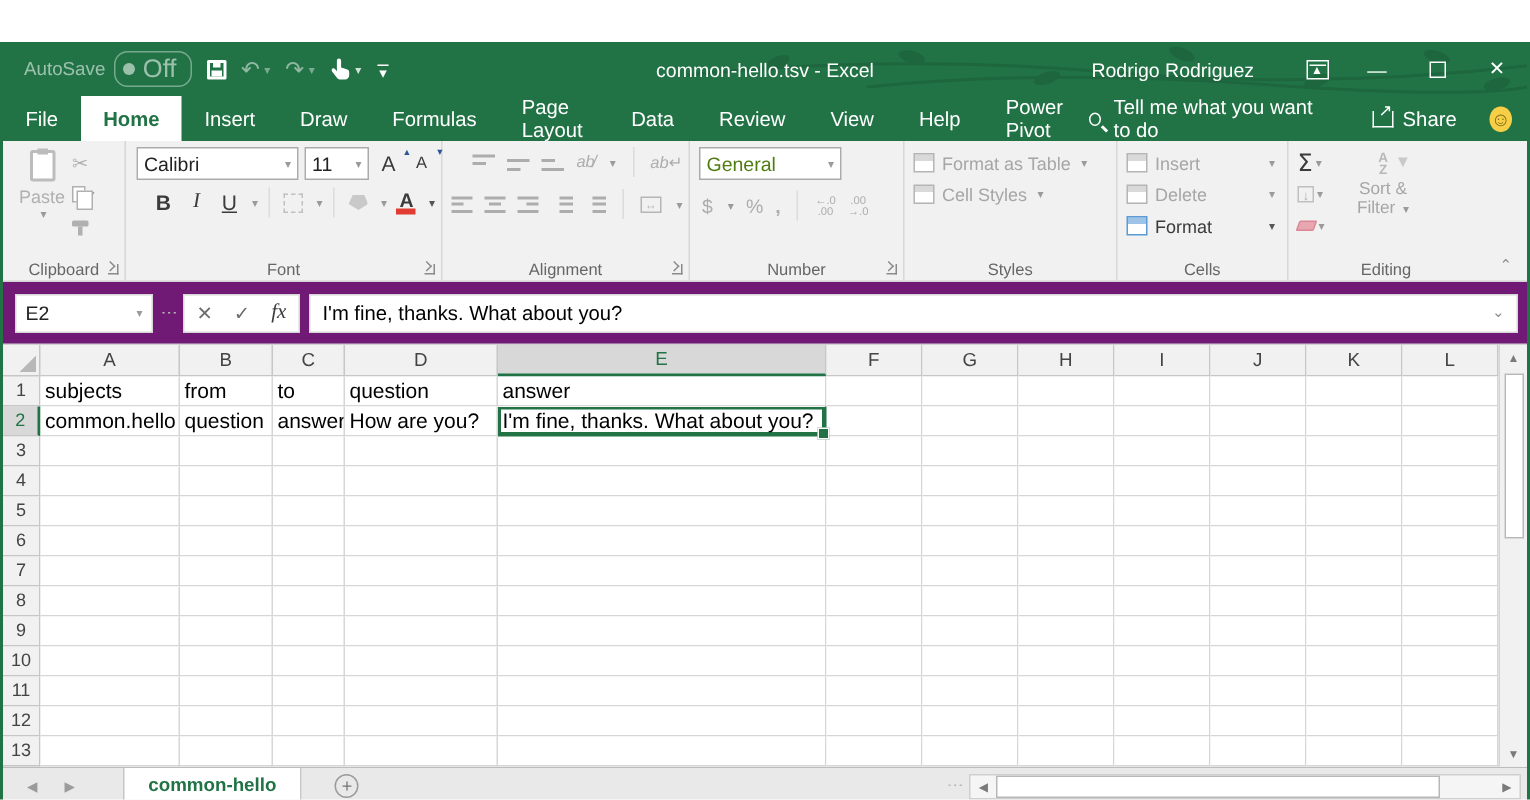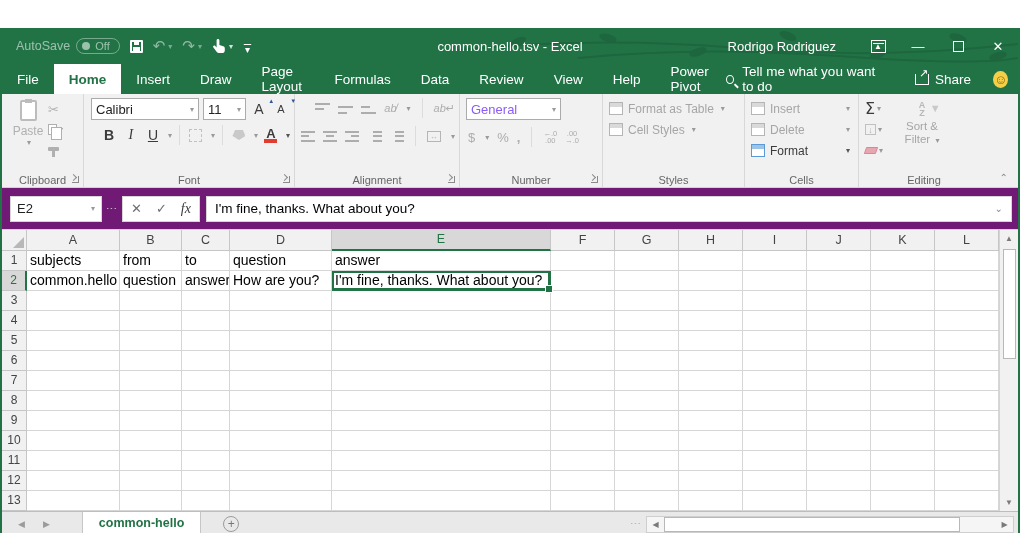--- a/index.html
+++ b/index.html
@@ -6,21 +6,21 @@
   html,body { width:1020px; height:533px; }
   body { font-family: "Liberation Sans", "DejaVu Sans", sans-serif; font-size:13px; overflow:hidden; }
   .window { position:relative; width:1020px; height:533px; background:#fff;
             border-left:2px solid #217346; border-right:2px solid #217346; overflow:hidden;margin-top:28px; }
 
   
   .titlebar { position:relative; height:36px; background:#217346; display:flex; align-items:center; color:#fff; }
   .tb-deco { position:absolute; right:0; top:0; height:36px; width:560px; pointer-events:none; opacity:.55; }
   .qat { display:flex; align-items:center; gap:10px; padding-left:14px; z-index:2; }
   .autosave { display:flex; align-items:center; gap:6px; opacity:.55; font-size:12.5px; }
-  .as-toggle { display:flex; align-items:center; gap:5px; border:1px solid rgba(255,255,255,.7); border-radius:9px; padding:1px 9px 1px 5px; font-size:11px; }
+  .as-toggle { display:flex; align-items:center; gap:5px; border:1px solid rgba(255,255,255,.7); border-radius:9px; padding:1px 9px 1px 5px; font-size:17px; }
   .as-dot { width:8px; height:8px; border-radius:50%; background:#fff; display:inline-block; }
   .qat-btn { display:flex; align-items:center; color:#fff; font-size:15px; }
   .qat-btn .dd { font-size:8px; margin-left:3px; opacity:.8; }
   .dim { opacity:.5; }
   .save-ic { width:13px; height:13px; border:2px solid #fff; border-radius:1px; position:relative; }
   .save-ic:before { content:''; position:absolute; top:-1px; left:2px; width:5px; height:4px; background:#fff; }
   .save-ic:after { content:''; position:absolute; bottom:0; left:1px; width:7px; height:4px; background:#fff; }
   .qat-more { font-size:10px; letter-spacing:0; line-height:8px; text-align:center; }
   .tb-title { position:absolute; left:0; right:0; text-align:center; font-size:13px; color:#fff; z-index:1; }
   .tb-right { margin-left:auto; display:flex; align-items:center; gap:0; z-index:2; }
@@ -247,22 +247,22 @@
         </div>
     </div>
   </div>
 
   <div class="tabrow">
     <div style="display:flex">
         <div class="rtab">File</div>
         <div class="rtab active">Home</div>
         <div class="rtab">Insert</div>
         <div class="rtab">Draw</div>
+        <div class="rtab">Formulas</div>
         <div class="rtab">Page Layout</div>
-        <div class="rtab">Formulas</div>
         <div class="rtab">Data</div>
         <div class="rtab">Review</div>
         <div class="rtab">View</div>
         <div class="rtab">Help</div>
         <div class="rtab">Power Pivot</div>
       </div>
     <div class="tab-right">
       <div class="tellme">
         <span class="mag-sm"></span>
         <span>Tell me what you want to do</span>
@@ -388,21 +388,21 @@
         <span class="vsep"></span>
         <span class="merge-ic">↔</span>
           <span class="ddv">▾</span>
       </div>
       <div class="rgroup-label">Alignment</div>
       <span class="launcher"></span>
     </div>
 
     <div class="rgroup g-number">
       <div class="combo numfmt">
-          <span style="color:#8b5cf6">General</span>
+          <span style="color:#4d7c0f">General</span>
           <span class="ddv">▾</span>
         </div>
       <div class="numsym">
         <span>$</span>
           <span class="ddv">▾</span>
         <span>%</span>
         <span style="font-weight:bold">,</span>
         <span class="vsep"></span>
         <span class="decim">←.0<br>.00</span>
         <span class="decim">.00<br>→.0</span>

